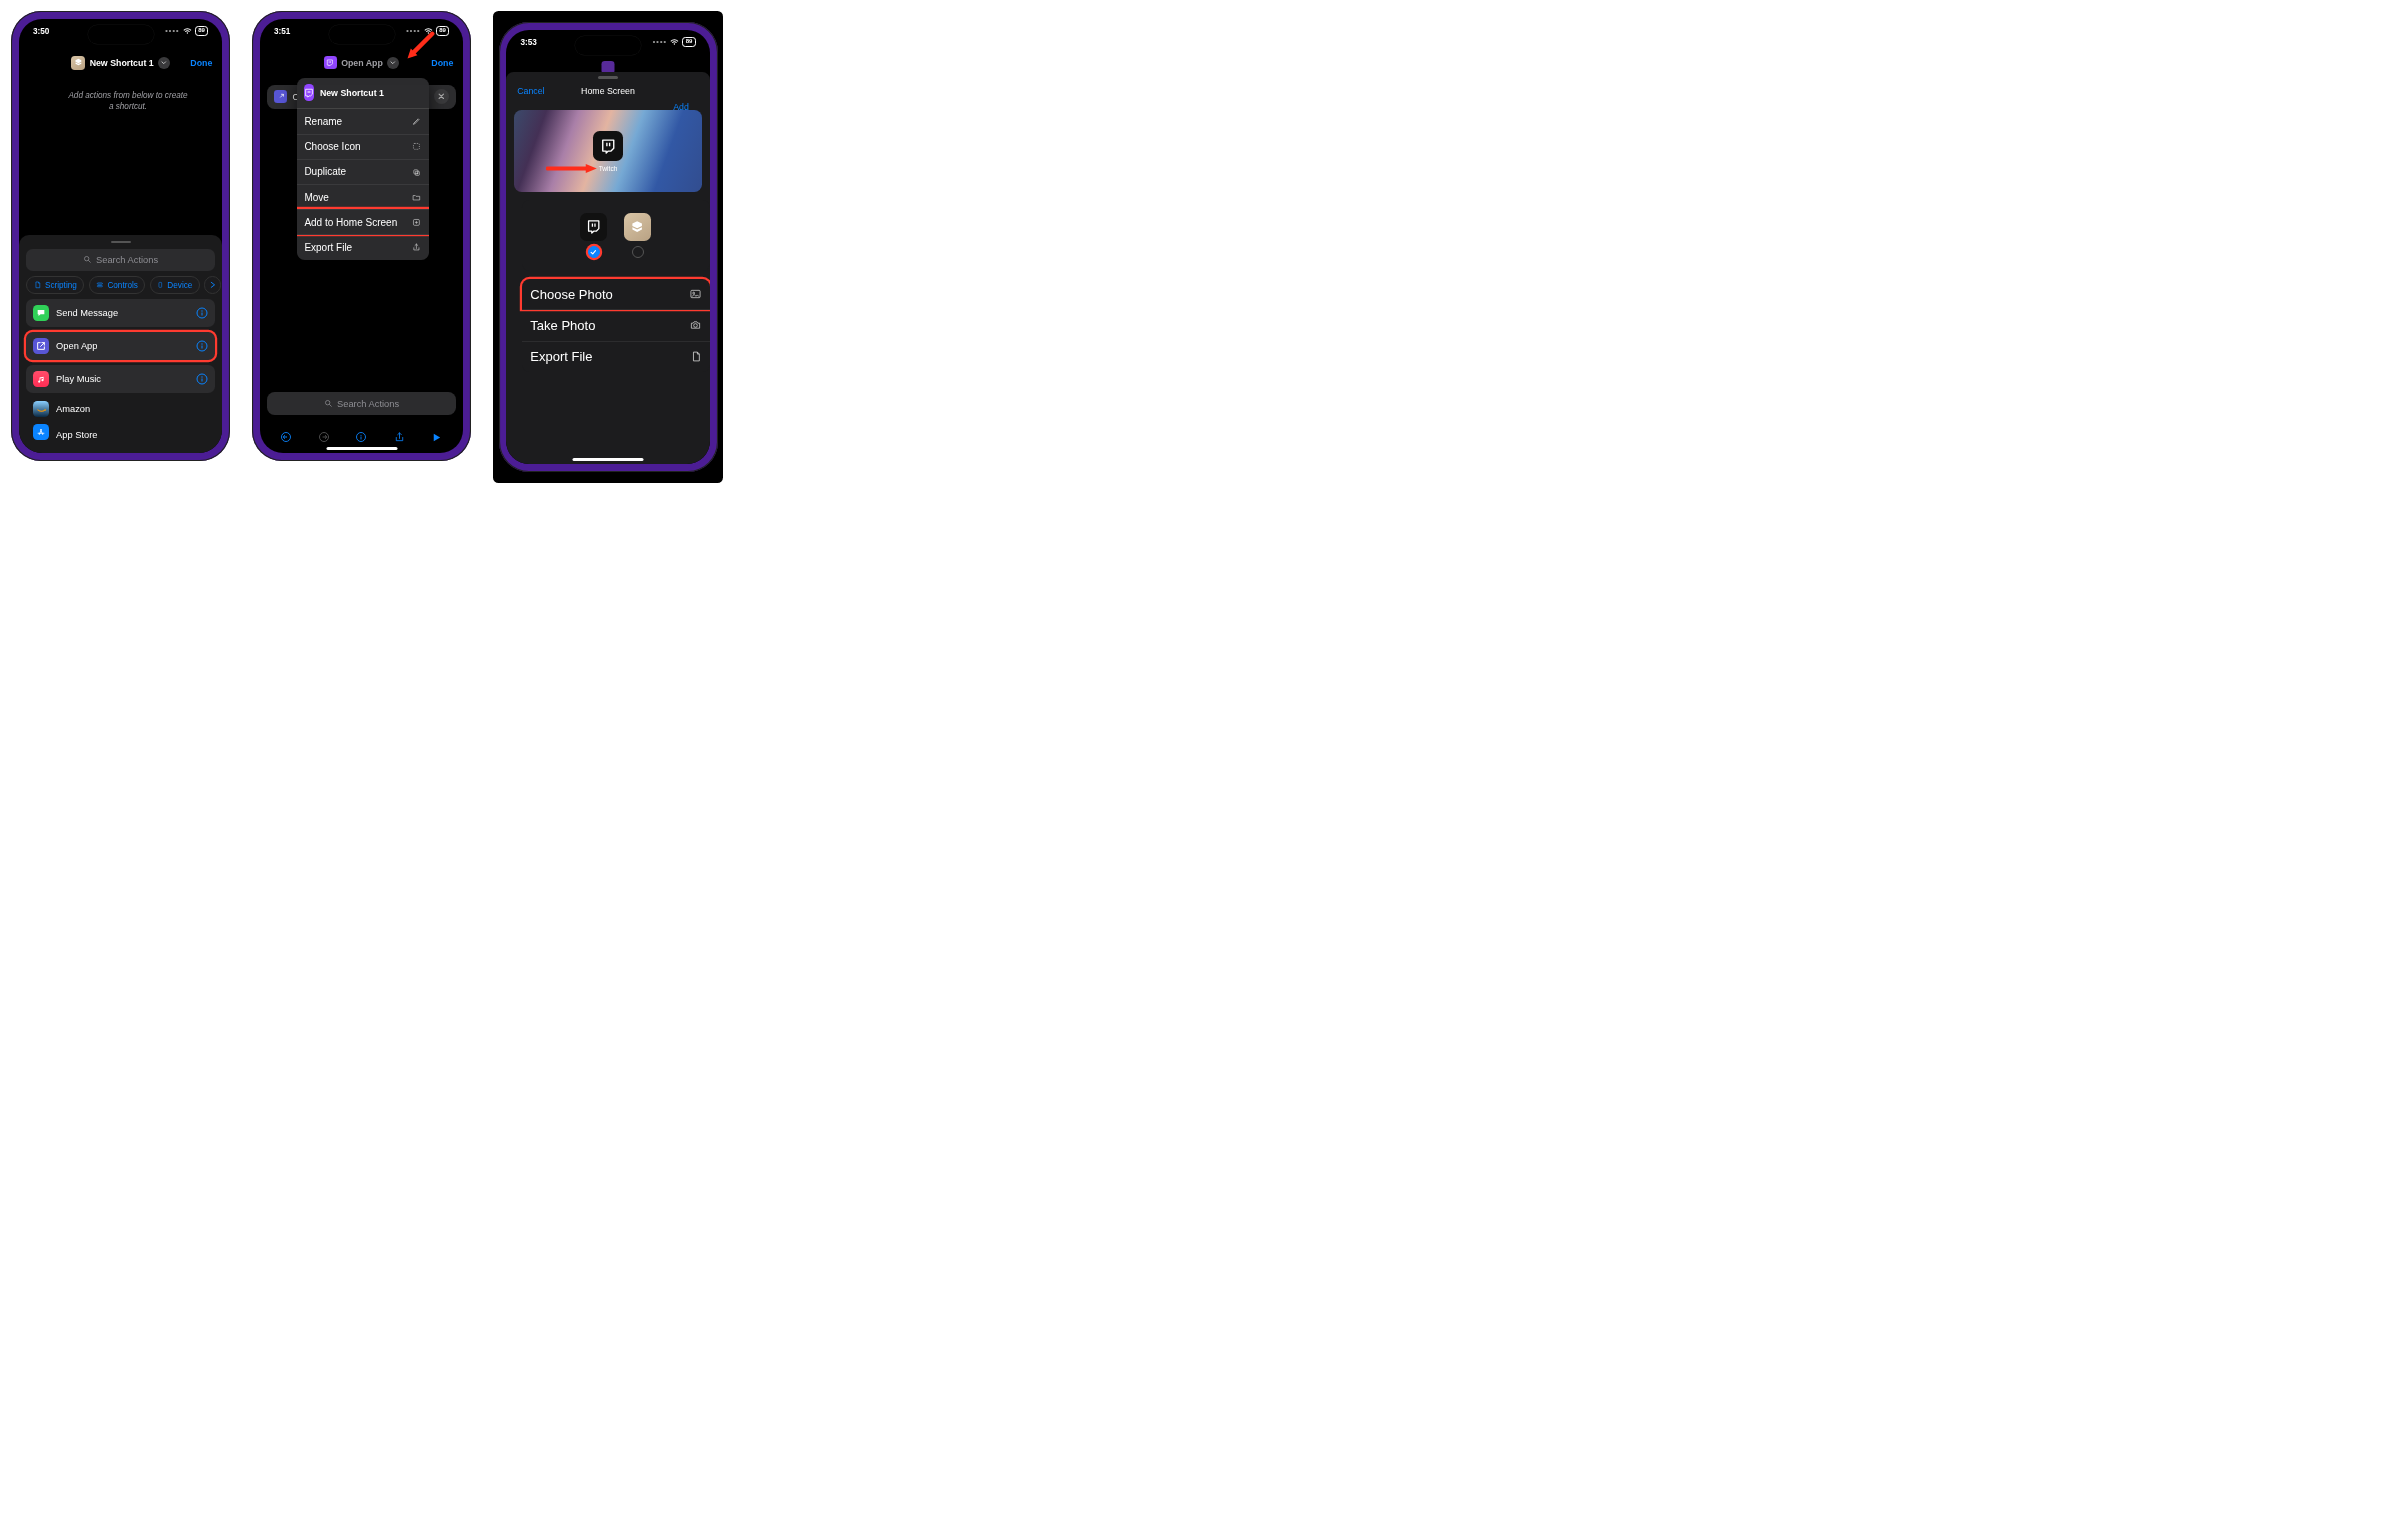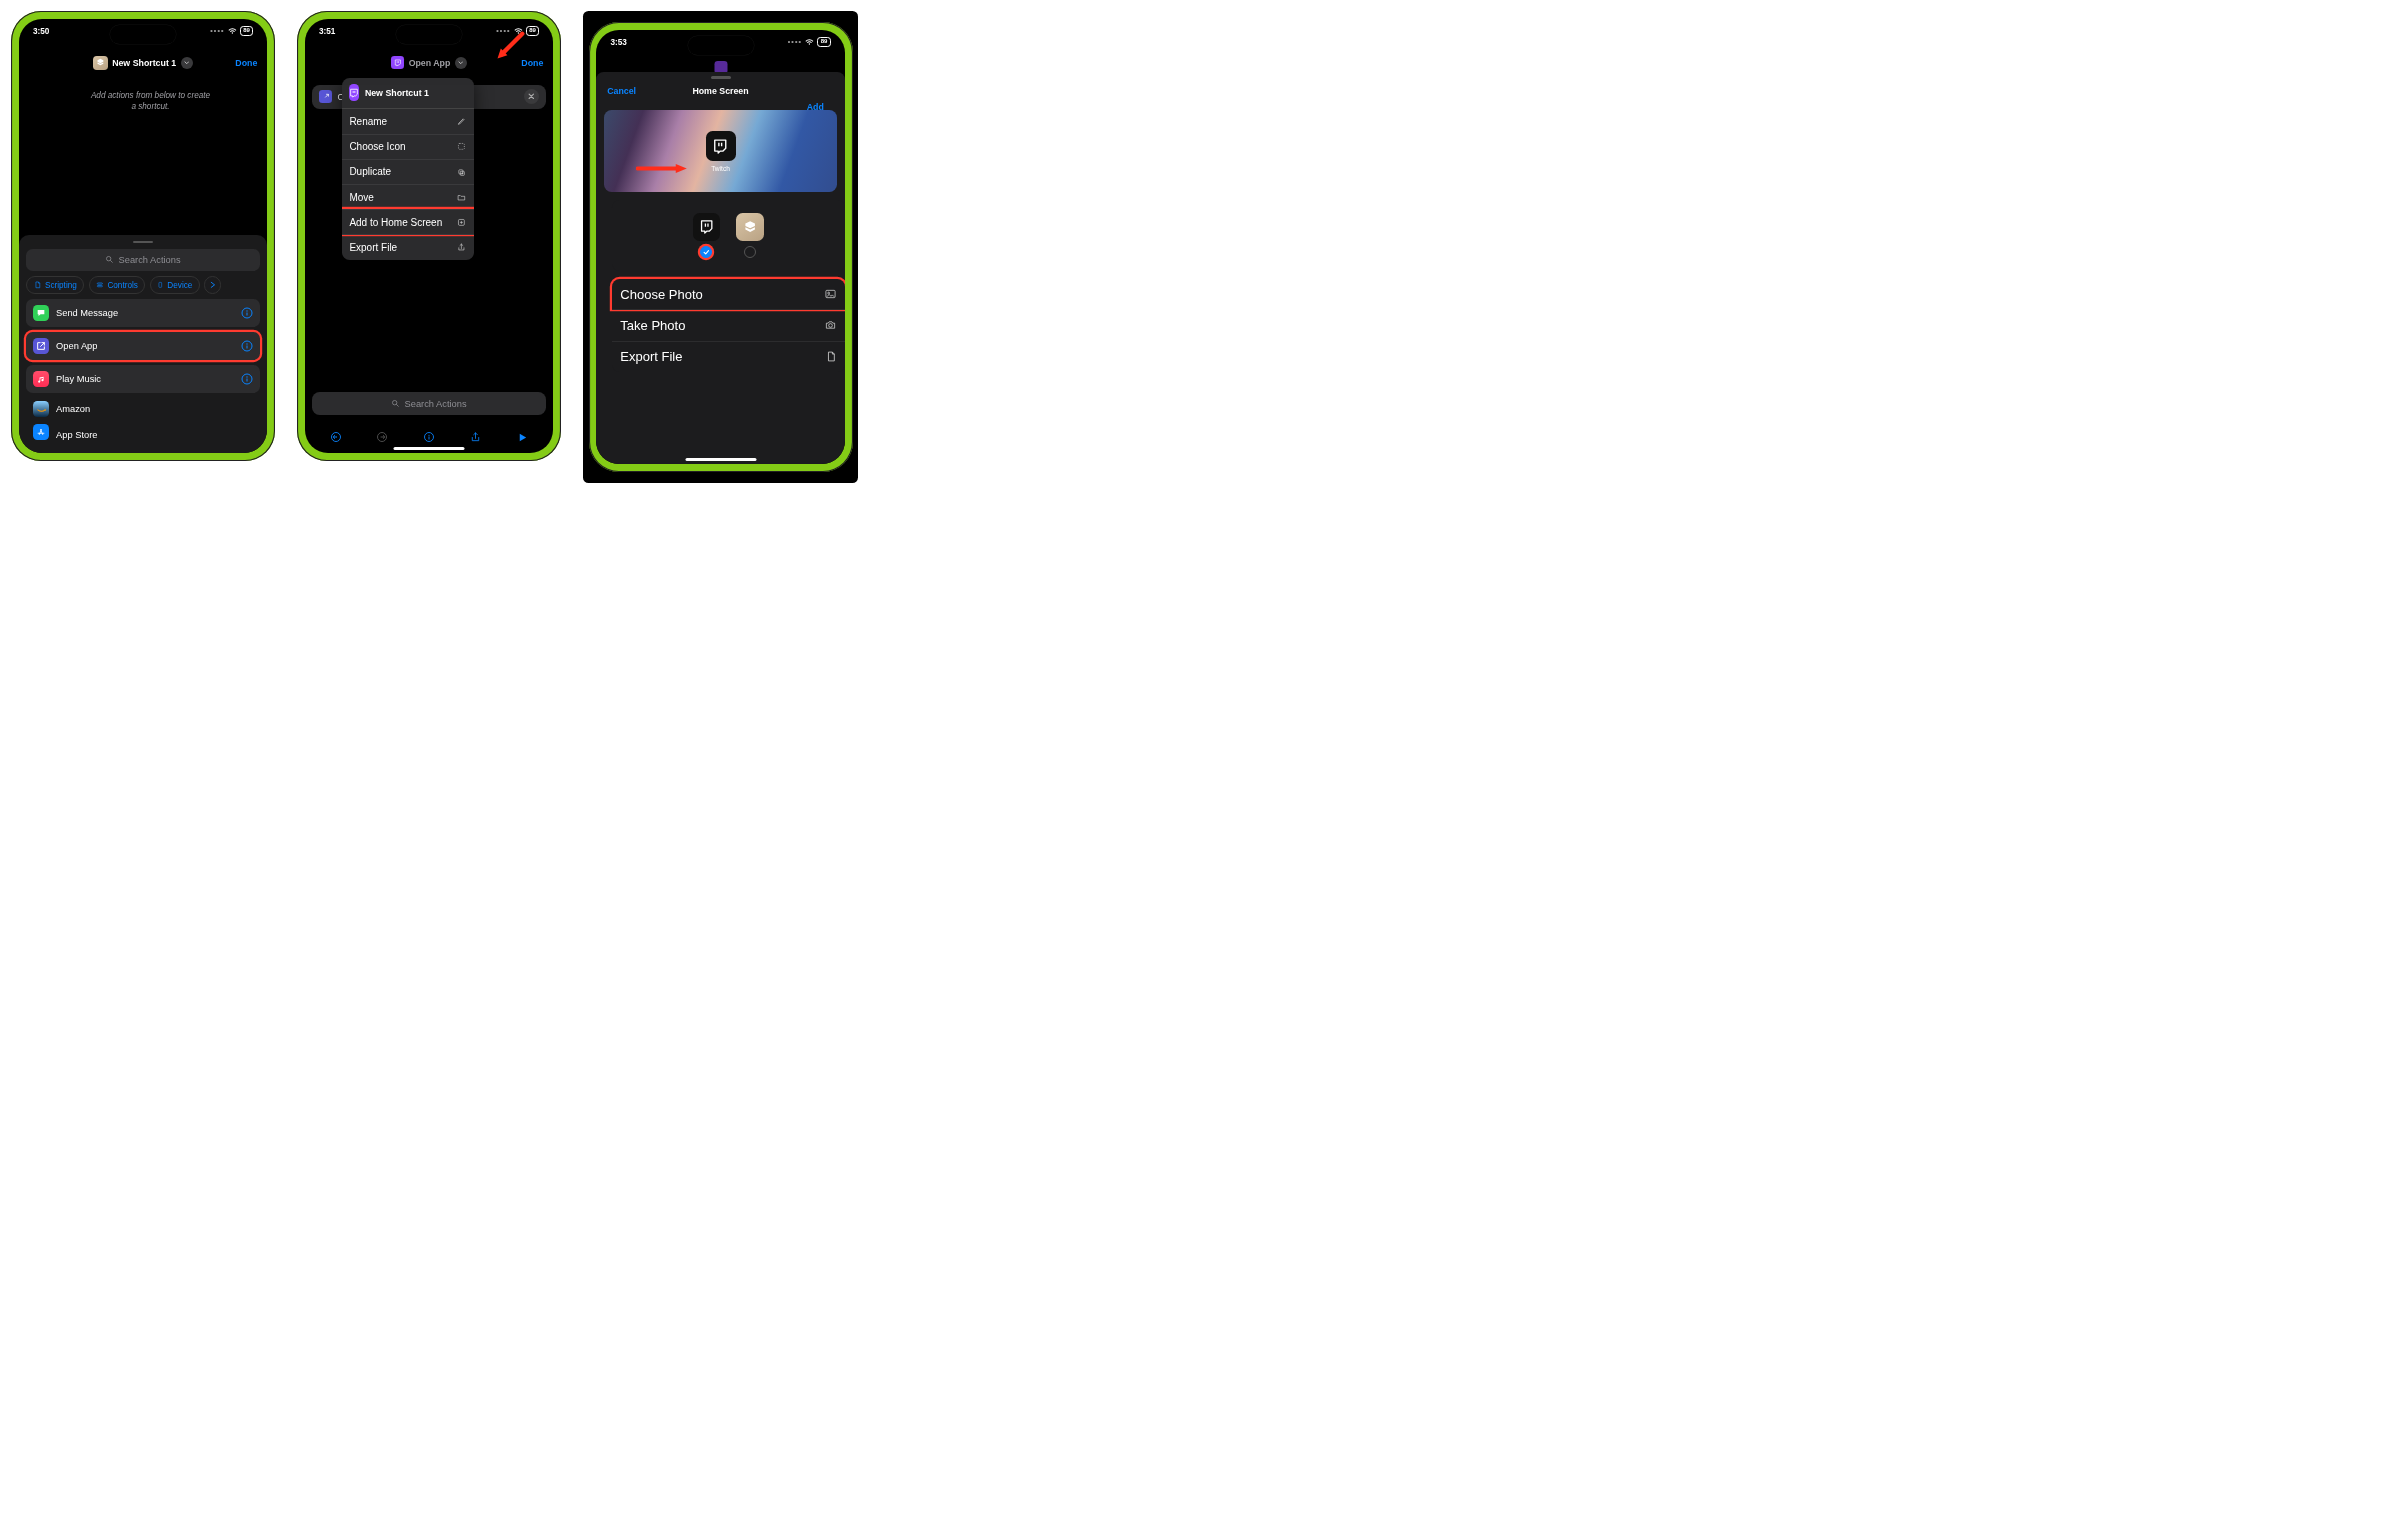--- a/index.html
+++ b/index.html
@@ -18,23 +18,23 @@
     background: #fff;
     font-family: -apple-system, "SF Pro Text", "Helvetica Neue", Arial, sans-serif;
     display: flex;
     align-items: flex-start;
     gap: 22px;
     padding: 11px;
   }
   .slot { position: relative; }
   .phone {
     position: relative;
-    width: 264px;
+    width: 219px;
     height: 450px;
-    background: #84cc16;
+    background: #4c1d95;
     border-radius: 30px;
     padding: 7.7px;
     box-shadow: 0 0 0 1.1px #222 inset;
   }
   .screen {
     position: relative;
     width: 100%;
     height: 100%;
     background: #000;
     border-radius: 23px;
@@ -161,21 +161,21 @@
   
   .arrow {
     position:absolute; z-index:50; color:var(--orange);
   }
 
   
   .slot3-bg { background:#000; padding:11px 5.5px; border-radius:5.5px;}
   .nav3 {
     position:absolute; top:32px; left:0; right:0; height:24px;
     display:flex; align-items:center; justify-content:center; padding:0 11px;
-    font-weight:700;
+    font-weight:400;
     text-align:right;
   }
   .nav3 .cancel { position:absolute; left:11px; color:var(--blue);}
   .nav3 .add { position:absolute; right:21px; color:var(--blue);margin-top:33px;}
   .preview {
     position:absolute; top:64px; left:7.7px; right:7.7px; height:82px;
     border-radius:7.7px; overflow:hidden;
     background: linear-gradient(110deg, #3b4a6b 0%, #443055 15%, #a97fa8 30%, #e3b4a1 45%, #76a9d4 60%, #3258a5 78%, #324d8f 100%);
     display:flex; flex-direction:column; align-items:center; justify-content:center;
   }

